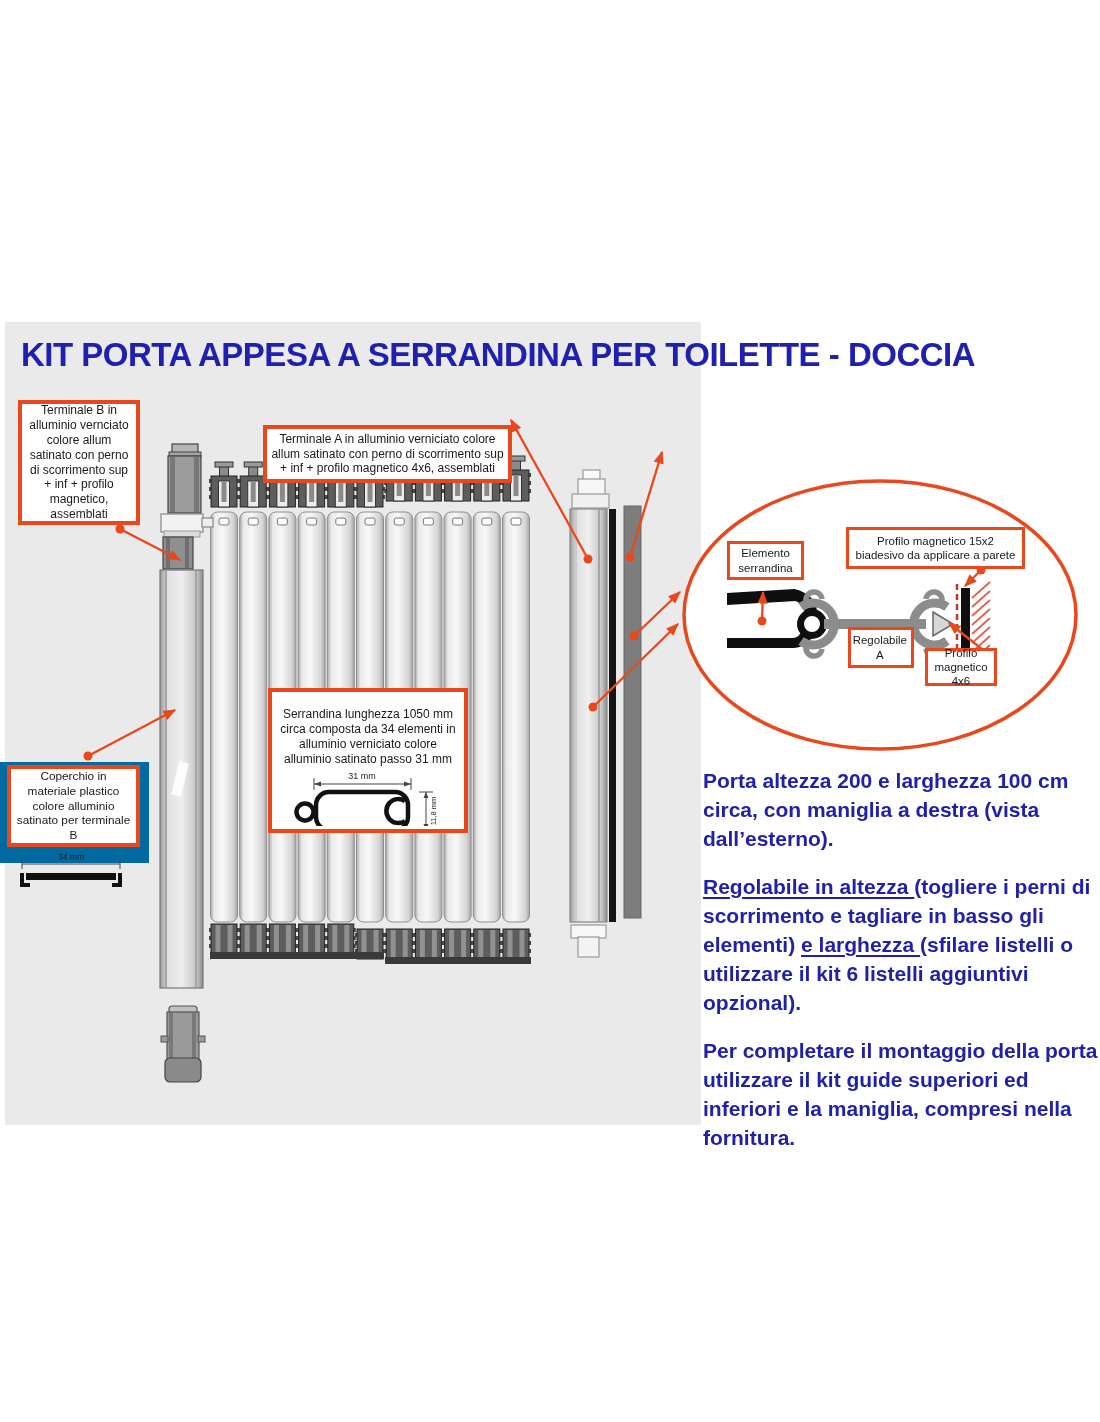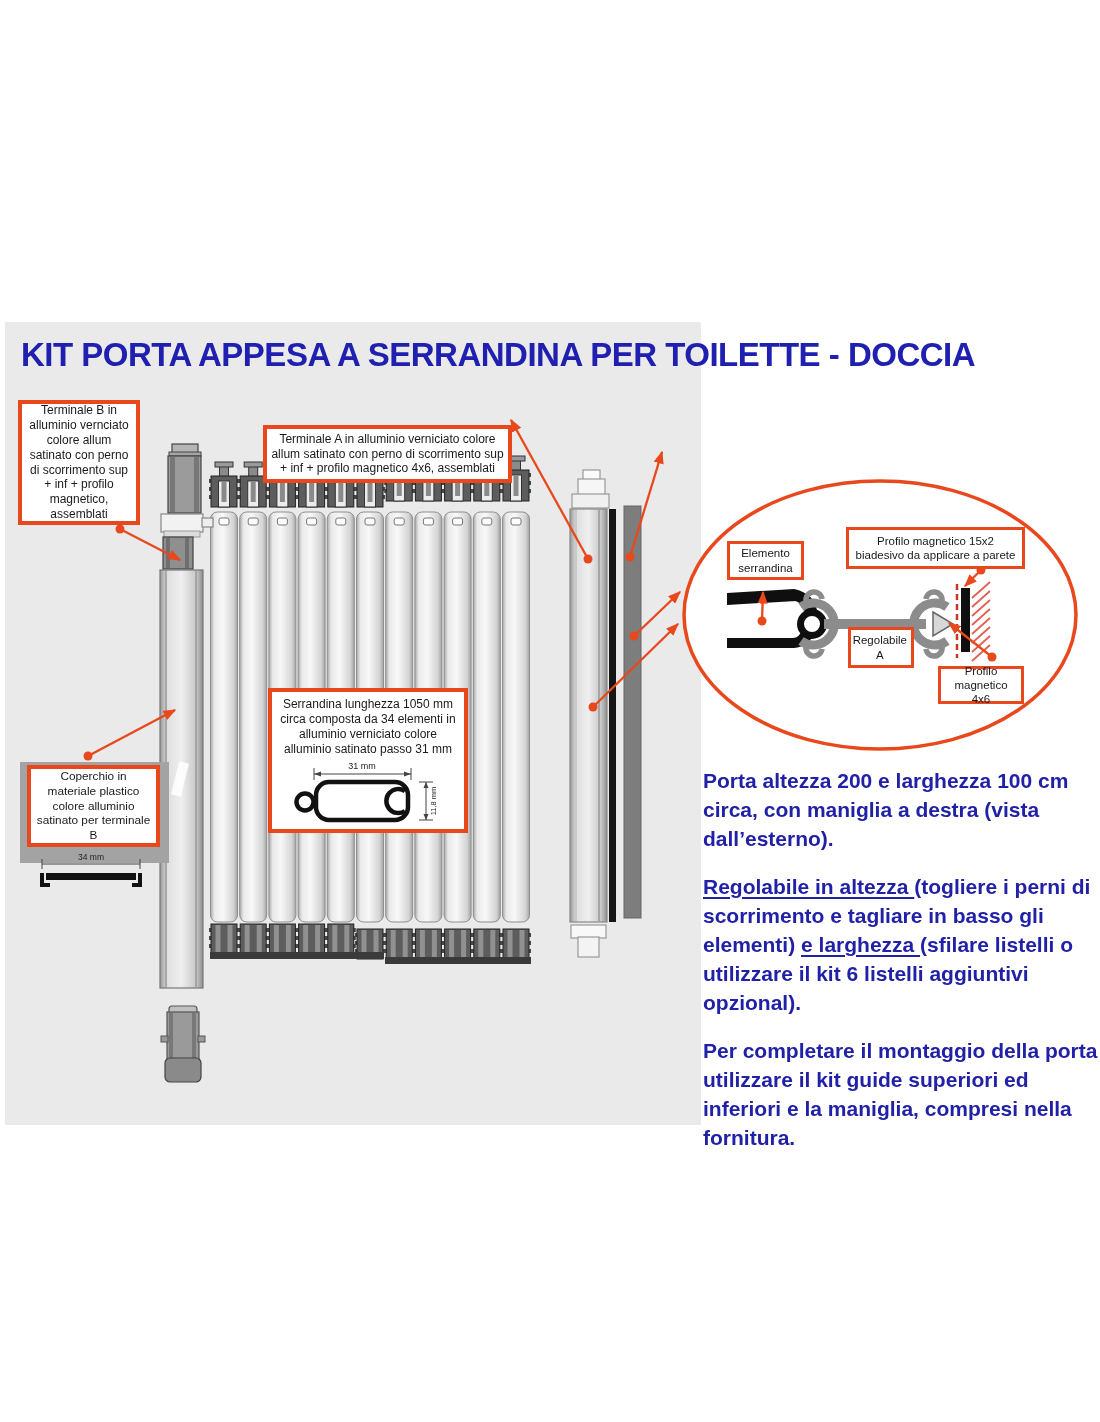--- a/index.html
+++ b/index.html
@@ -9,28 +9,28 @@
   #main-svg{position:absolute;left:0;top:0;width:1100px;height:1422px;}
   #page-title{position:absolute;left:0;top:336px;width:996px;text-align:center;
               font-size:33px;font-weight:bold;letter-spacing:-0.5px;color:#2020b0;}
   .obox{position:absolute;background:#fff;border:4px solid #e8481c;color:#1a1a1a;
         display:flex;align-items:center;justify-content:center;text-align:center;
         font-size:12px;line-height:1.24;box-sizing:border-box;padding:3px 4px;}
   .obox.small{border-width:3px;font-size:11.5px;line-height:1.22;justify-content:flex-end;}
   #box-terminale-b{left:18px;top:400px;width:122px;height:125px;}
   #box-terminale-a{left:263px;top:387px;width:249px;height:58px;margin-top:38px;}
   #box-profilo-biadesivo{left:560px;top:392px;width:158px;height:55px;}
-  #panel-coperchio{position:absolute;left:20px;top:762px;width:149px;height:101px;background:#a3a3a3;}
+  #panel-coperchio{position:absolute;left:0;top:762px;width:149px;height:101px;background:#0369a1;}
   #box-coperchio{left:15px;top:765px;width:133px;height:82px;font-size:11.8px;}
   #box-serrandina{left:268px;top:688px;width:200px;height:145px;flex-direction:column;
-                  justify-content:flex-start;padding-top:5px;}
+                  justify-content:flex-start;padding-top:15px;}
   #box-elemento{left:727px;top:541px;width:77px;height:39px;}
   #box-profilo-15x2{left:846px;top:527px;width:179px;height:42px;}
   #box-terminale-a-det{left:848px;top:627px;width:66px;height:41px;}
-  #box-profilo-4x6{left:925px;top:666px;width:86px;height:38px;margin-left:13px;}
+  #box-profilo-4x6{left:925px;top:648px;width:72px;height:38px;}
   #right-text{position:absolute;left:703px;top:766px;width:400px;color:#2121a8;
               font-size:21px;font-weight:bold;line-height:29px;}
   #right-text p{margin:0 0 19px 0;}
   .ul{text-decoration:underline;text-underline-offset:3px;text-align:right;}
   svg text{font-family:"Liberation Sans","DejaVu Sans",sans-serif;fill:#222;}
 </style>
 </head>
 <body>
 
 <div id="canvas">

